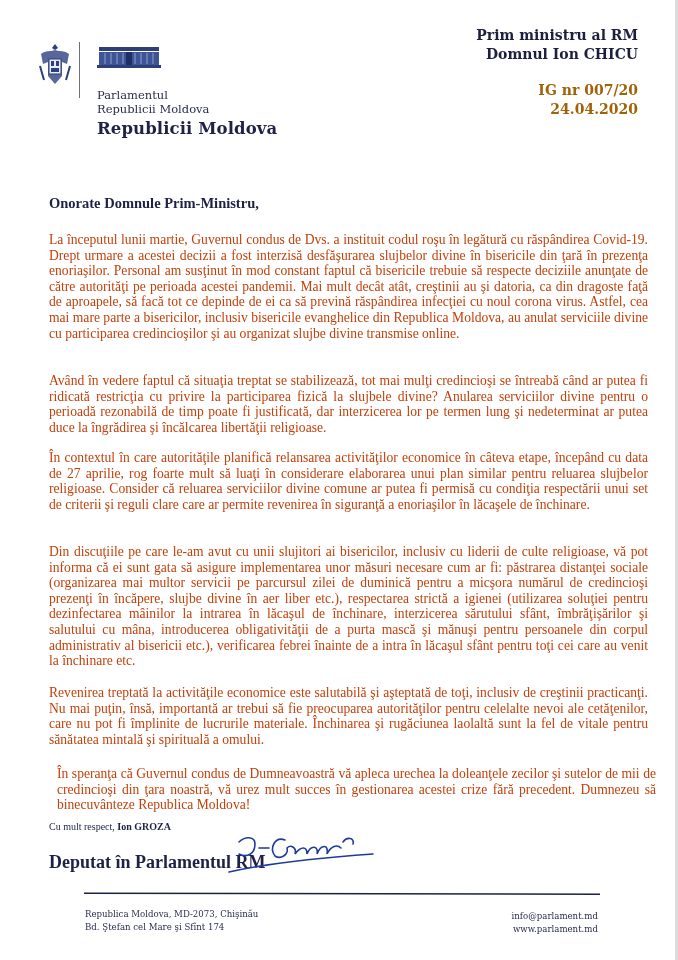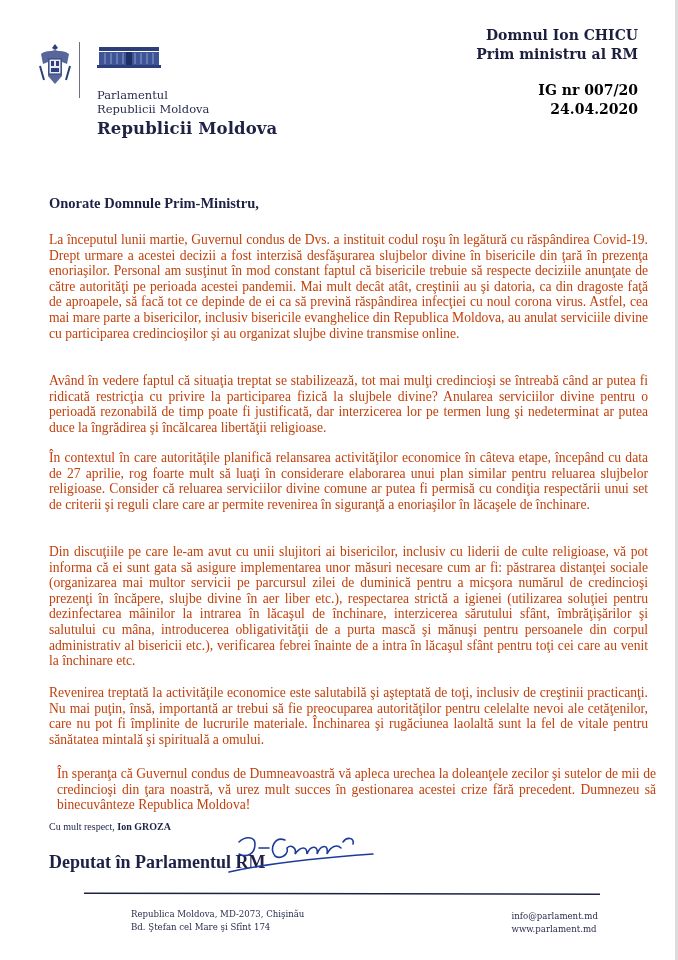--- a/index.html
+++ b/index.html
@@ -13,43 +13,43 @@
   #bldg { left: 97px; top: 45px; width: 64px; height: 24px; }
   #org-name { left: 97px; top: 88px; font-family: "DejaVu Serif", serif; font-size: 11.5px;
               line-height: 14px; color: #2a2d4f; }
   #deputy-title { left: 97px; top: 118px; font-family: "DejaVu Serif", serif; font-weight: bold;
                   font-size: 16.5px; line-height: 22px; color: #1f2245; letter-spacing: 0.1px; }
 
   
   #recipient { right: 40px; top: 26px; text-align: right; font-family: "DejaVu Serif", serif;
                font-weight: bold; font-size: 14px; line-height: 19px; color: #1c1f3e; }
   #refblock { right: 40px; top: 81px; text-align: right; font-family: "DejaVu Serif", serif;
-              font-weight: bold; font-size: 14px; line-height: 19px; color: #000000; }
+              font-weight: bold; font-size: 14px; line-height: 19px; color: #a16207; }
 
   
   #salutation { left: 49px; top: 195px; font-weight: bold; font-size: 14.5px; color: #1d2145; }
   .para { position: absolute; left: 49px; width: 599px; font-size: 13.6px; line-height: 15.6px;
           text-align: justify; color: #c2410c; }
   #p1 { top: 232px; }
   #p2 { top: 373px; }
   #p3 { top: 450px; }
   #p4 { top: 544px; }
   #p5 { top: 685px; }
   #p6 { top: 758px; }
 
   #closing { left: 49px; top: 821px; font-size: 10px; color: #1d2145; }
   #closing b { font-weight: bold; }
   #signer-title { left: 49px; top: 852px; font-size: 18px; font-weight: bold; color: #1d2145; }
   #signature { left: 225px; top: 826px; width: 150px; height: 48px; }
 
   
   #footer-rule { left: 84px; top: 892px; width: 516px; height: 3px; }
   #addr { left: 85px; top: 908px; font-family: "DejaVu Serif", serif; font-size: 8.6px;
-          line-height: 12.5px; color: #2a2d4f; margin-left: 46px; }
-  #contacts { right: 80px; top: 910px; font-family: "DejaVu Serif", serif;
+          line-height: 12.5px; color: #2a2d4f; }
+  #contacts { right: 80px; top: 910px; text-align: right; font-family: "DejaVu Serif", serif;
               font-size: 8.6px; line-height: 12.5px; color: #2a2d4f; }
   #right-edge { right: 0; top: 0; width: 3px; height: 960px; background: #dcdcdc; }
 </style>
 </head>
 <body>
 
 <svg id="coat" class="abs" viewBox="0 0 34 46">
   <path d="M17 2 l3 4 -3 2 -3 -2z" fill="#2c3f7a"></path>
   <path d="M3 12 C8 8 12 10 17 8 C22 10 26 8 31 12 L29 22 L24 20 L24 34 L17 42 L10 34 L10 20 L5 22z" fill="#3a4c8a" opacity="0.85"></path>
   <rect x="11" y="17" width="12" height="15" fill="#e8eaf4" stroke="#2c3f7a" stroke-width="1"></rect>
@@ -77,22 +77,22 @@
 </svg>
 <div id="org-name" class="abs">
   <div>Parlamentul</div>
   <div>Republicii Moldova</div>
 </div>
 <div id="deputy-title" class="abs">
   <div>Republicii Moldova</div>
 </div>
 
 <div id="recipient" class="abs">
+  <div>Prim ministru al RM</div>
   <div>Domnul Ion CHICU</div>
-  <div>Prim ministru al RM</div>
 </div>
 <div id="refblock" class="abs">
   <div>IG nr 007/20</div>
   <div>24.04.2020</div>
 </div>
 
 <div id="salutation" class="abs">Onorate Domnule Prim-Ministru,</div>
 <p id="p1" class="para" style="margin:0">La începutul lunii martie, Guvernul condus de Dvs. a instituit codul roşu în legătură cu răspândirea Covid-19. Drept urmare a acestei decizii a fost interzisă desfăşurarea slujbelor divine în bisericile din ţară în prezenţa enoriaşilor. Personal am susţinut în mod constant faptul că bisericile trebuie să respecte deciziile anunţate de către autorităţi pe perioada acestei pandemii. Mai mult decât atât, creştinii au şi datoria, ca din dragoste faţă de aproapele, să facă tot ce depinde de ei ca să prevină răspândirea infecţiei cu noul corona virus. Astfel, cea mai mare parte a bisericilor, inclusiv bisericile evanghelice din Republica Moldova, au anulat serviciile divine cu participarea credincioşilor şi au organizat slujbe divine transmise online.</p>
 <p id="p2" class="para" style="margin:0">Având în vedere faptul că situaţia treptat se stabilizează, tot mai mulţi credincioşi se întreabă când ar putea fi ridicată restricţia cu privire la participarea fizică la slujbele divine? Anularea serviciilor divine pentru o perioadă rezonabilă de timp poate fi justificată, dar interzicerea lor pe termen lung şi nedeterminat ar putea duce la îngrădirea şi încălcarea libertăţii religioase.</p>
 <p id="p3" class="para" style="margin:0">În contextul în care autorităţile planifică relansarea activităţilor economice în câteva etape, începând cu data de 27 aprilie, rog foarte mult să luaţi în considerare elaborarea unui plan similar pentru reluarea slujbelor religioase. Consider că reluarea serviciilor divine comune ar putea fi permisă cu condiţia respectării unui set de criterii şi reguli clare care ar permite revenirea în siguranţă a enoriaşilor în lăcaşele de închinare.</p>

